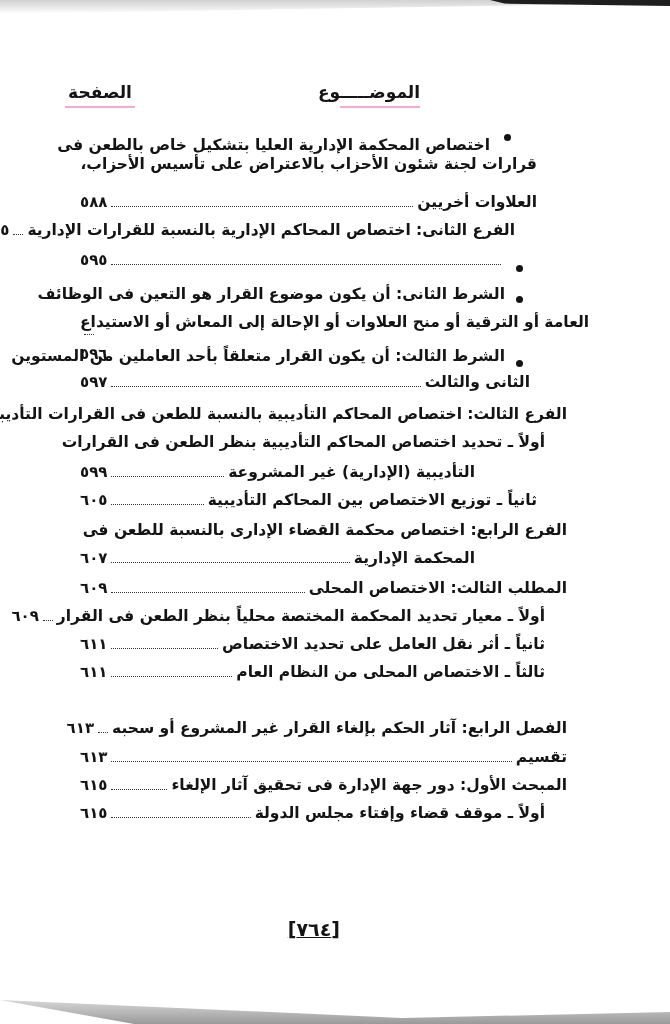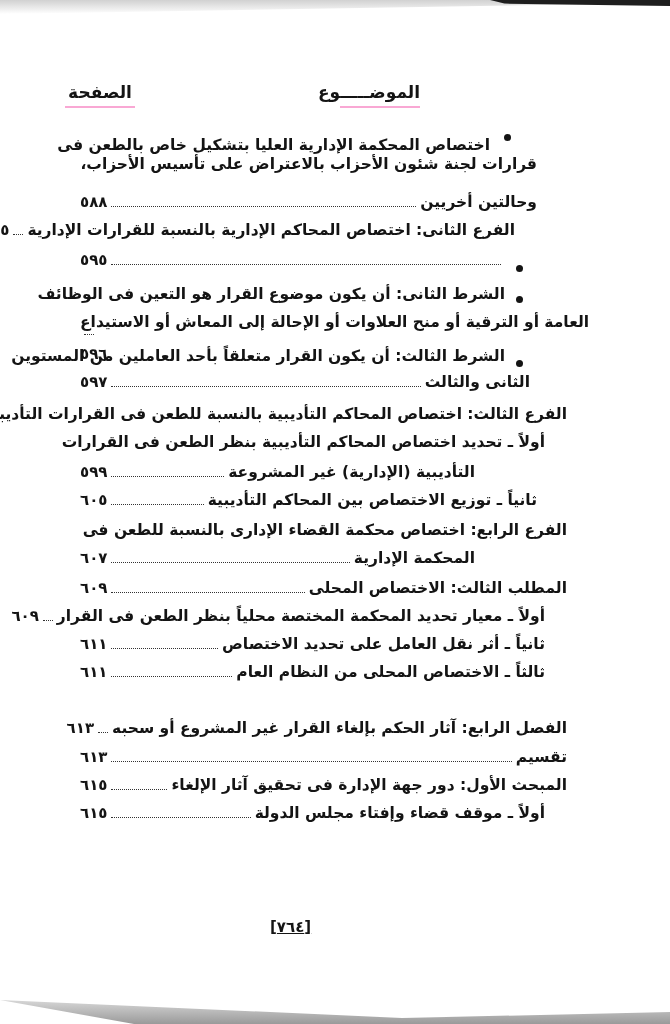--- a/index.html
+++ b/index.html
@@ -47,41 +47,41 @@
     .entry .pg { font-size: 15px; white-space: nowrap; }
     .line {
       position: absolute; font-size: 15.5px; font-weight: bold; line-height: 24px;
       white-space: nowrap;
     }
     .bullet {
       position: absolute; width: 7px; height: 7px; border-radius: 50%;
       background: #141414;
     }
     .footer-num {
-      position: absolute; top: 918px; left: 270px; width: 70px; text-align: left;
-      font-size: 15px; font-weight: bold; direction: ltr; text-decoration: underline;
+      position: absolute; top: 918px; left: 270px; width: 70px; text-align: right;
+      font-size: 19px; font-weight: bold; direction: ltr; text-decoration: underline;
     }
   </style>
 </head>
 <body>
 
 <div class="shadow-top"></div>
 <div class="shadow-top-right"></div>
 <div class="shadow-bottom"></div>
 
 <div class="page">
 
   <div class="hdr hdr-topic">الموضـــــوع</div>
   <div class="hdr hdr-page">الصفحة</div>
 
   <span class="bullet" style="top:134px; left:504px;"></span>
   <div class="line" style="top:122px; right:180px;margin-top:11px;">اختصاص المحكمة الإدارية العليا بتشكيل خاص بالطعن فى</div>
   <div class="line" style="top:152px; right:133px;">قرارات لجنة شئون الأحزاب بالاعتراض على تأسيس الأحزاب،</div>
   <div class="entry" style="top:190px; right:133px; left:80px;">
-    <span class="txt">وحالتين أخريين</span>
+    <span class="txt">العلاوات أخريين</span>
     <span class="dots"></span>
     <span class="pg">٥٨٨</span>
   </div>
 
   <div class="entry" style="top:218px; right:155px; left:80px;">
     <span class="txt">الفرع الثانى:  اختصاص المحاكم الإدارية بالنسبة للقرارات الإدارية</span>
     <span class="dots"></span>
     <span class="pg">٥٩٥</span>
   </div>
 

